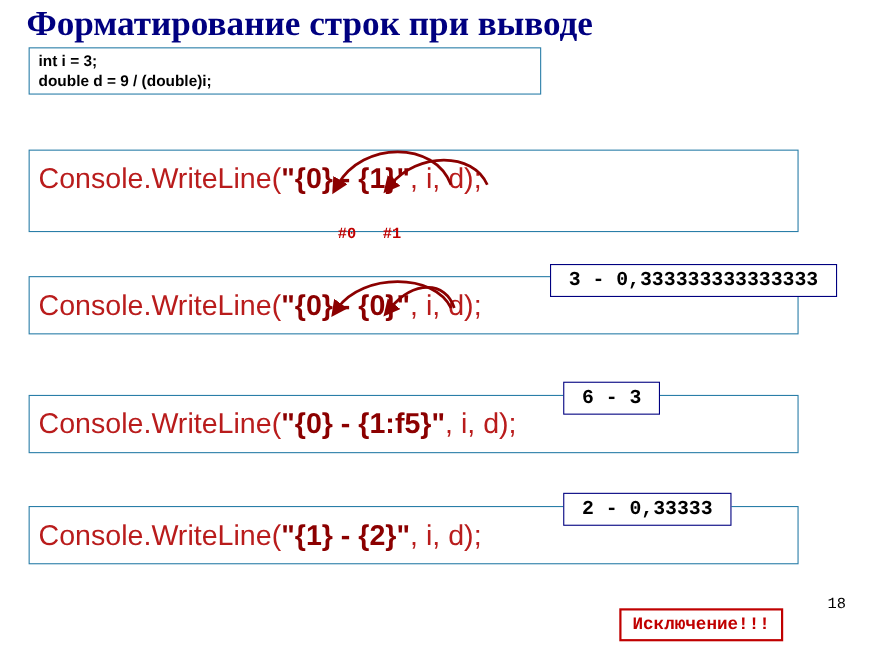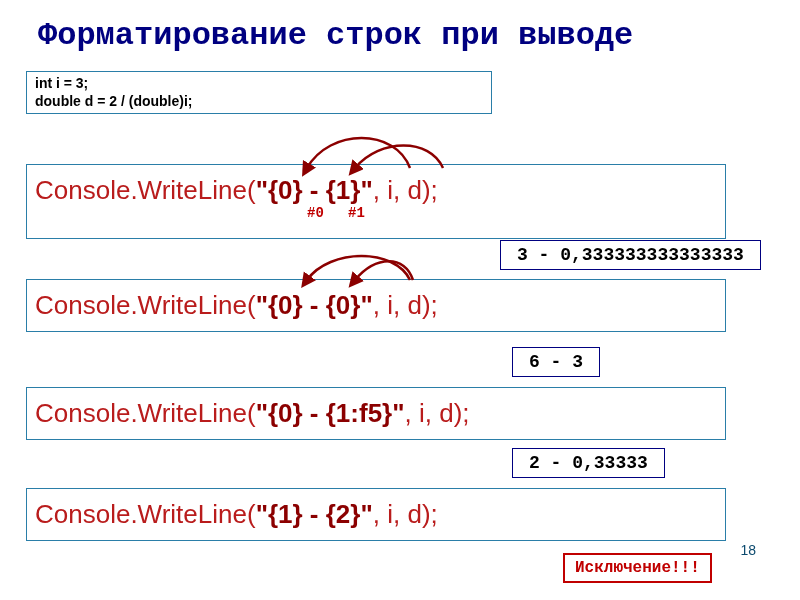--- a/index.html
+++ b/index.html
@@ -6,25 +6,25 @@
   body {
     margin: 0;
     padding: 0;
     width: 800px;
     height: 600px;
     font-family: Arial, sans-serif;
     background: #fff;
     position: relative;
   }
   .title {
-    font-family: Liberation Mono, monospace;
+    font-family: Liberation Serif, serif;
     font-weight: bold;
     font-size: 32px;
     color: #000080;
-    margin: 18px;
+    margin: 4px;
     padding: 0 0 0 20px;
     line-height: 1.1;
   }
   .decl-box {
     border: 1px solid #2a7ea8;
     padding: 2px 8px 2px 8px;
     margin: 4px 0 0 26px;
     width: 466px;
     font-family: Arial, sans-serif;
     font-size: 14px;
@@ -63,40 +63,40 @@
   }
   .small-label {
     font-family: "Courier New", monospace;
     font-weight: bold;
     color: #c00000;
     font-size: 14px;
     position: absolute;
   }
   .pagenum {
     position: absolute;
-    right: 44px;
+    right: 31px;
     bottom: 42px;
-    font-family: Liberation Sans, sans-serif;
+    font-family: Liberation Mono, monospace;
     font-size: 14px;
-    color: #0c4a6e;
+    color: #000000;
   }
   svg.arrow {
     position: absolute;
     overflow: visible;
     pointer-events: none;
   }
 </style>
 </head>
 <body>
 
 <h1 class="title">Форматирование строк при выводе</h1>
 
 <div class="decl-box">
   <div>int i = 3;</div>
-  <div>double d = 2 / (double)i;</div>
+  <div>double d = 9 / (double)i;</div>
 </div>
 
 <div class="code-box" style="margin-top:50px; padding-bottom:32px;">
   <span class="kw">Console.WriteLine(</span><span class="fmt">"{0} - {1}"</span><span class="kw">, i, d);</span>
 </div>
 
 <span class="small-label" style="left:307px; top:205px;">#0</span>
 <span class="small-label" style="left:348px; top:205px;">#1</span>
 
 <svg class="arrow" style="left:0; top:0; width:800px; height:250px;">

